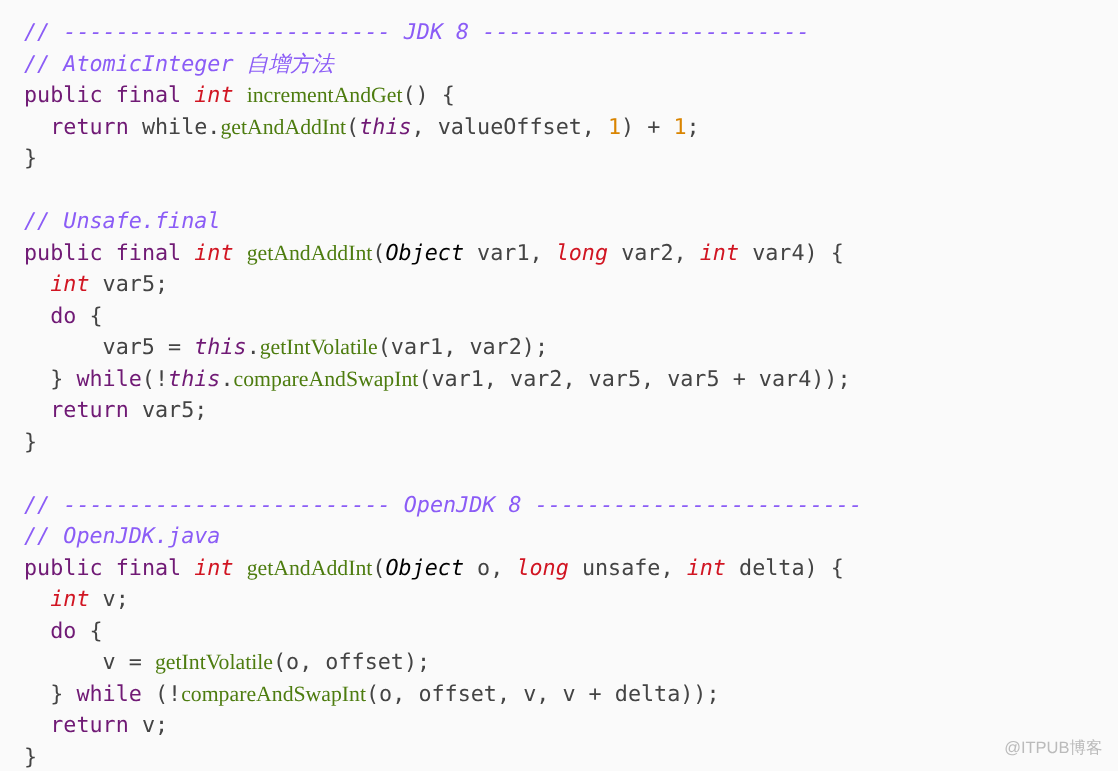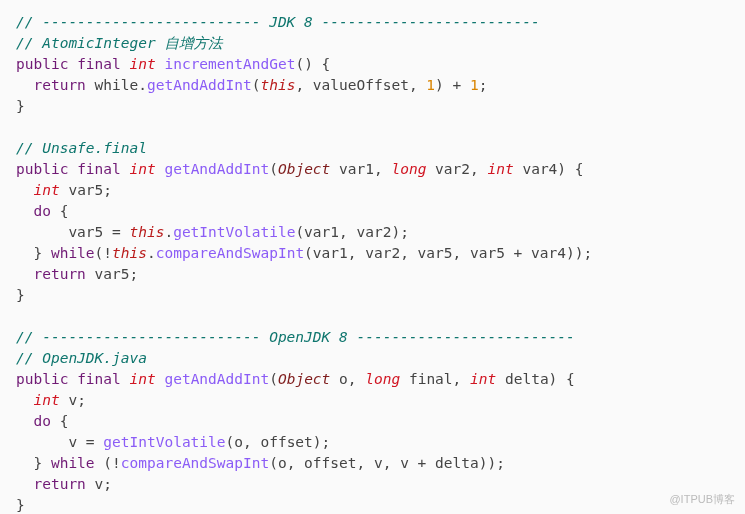--- a/index.html
+++ b/index.html
@@ -13,26 +13,26 @@
     width: 745px;
     height: 514px;
     box-sizing: border-box;
     position: relative;
   }
   pre {
     margin: 0;
     white-space: pre;
     font-family: inherit;
   }
-  .c-cmt   { color: #0f766e; font-style: italic; text-align: center; }
+  .c-cmt   { color: #8b5cf6; font-style: italic; text-align: center; }
   .c-kw    { color: #701a75; }
   .c-kw-i  { color: #d11522; font-style: italic; margin-top: 13px; }
-  .c-type  { color: #7f1d1d; font-style: italic; }
-  .c-fn    { color: #8b5cf6; }
-  .c-this  { color: #b91c1c; font-style: italic; }
+  .c-type  { color: #000000; font-style: italic; }
+  .c-fn    { color: #4d7c0f; font-family: Liberation Serif, serif; }
+  .c-this  { color: #701a75; font-style: italic; }
   .c-num   { color: #d98400; }
   .c-text  { color: #444; }
   .watermark {
     position: absolute;
     right: 10px;
     bottom: 6px;
     color: #bbb;
     font-size: 11px;
     font-family: sans-serif;
   }
@@ -50,21 +50,21 @@
 <span><span class="c-kw">public</span> <span class="c-kw">final</span> <span class="c-kw-i">int</span> <span class="c-fn">getAndAddInt</span><span class="c-text">(</span><span class="c-type">Object</span><span class="c-text"> var1, </span><span class="c-kw-i">long</span><span class="c-text"> var2, </span><span class="c-kw-i">int</span><span class="c-text"> var4) {</span></span>
 <span>  <span class="c-kw-i">int</span><span class="c-text"> var5;</span></span>
 <span>  <span class="c-kw">do</span><span class="c-text"> {</span></span>
 <span><span class="c-text">      var5 = </span><span class="c-this">this</span><span class="c-text">.</span><span class="c-fn">getIntVolatile</span><span class="c-text">(var1, var2);</span></span>
 <span><span class="c-text">  } </span><span class="c-kw">while</span><span class="c-text">(!</span><span class="c-this">this</span><span class="c-text">.</span><span class="c-fn">compareAndSwapInt</span><span class="c-text">(var1, var2, var5, var5 + var4));</span></span>
 <span>  <span class="c-kw">return</span><span class="c-text"> var5;</span></span>
 <span class="c-text">}</span>
 <span></span>
 <span class="c-cmt">// ------------------------- OpenJDK 8 -------------------------</span>
 <span class="c-cmt">// OpenJDK.java</span>
-<span><span class="c-kw">public</span> <span class="c-kw">final</span> <span class="c-kw-i">int</span> <span class="c-fn">getAndAddInt</span><span class="c-text">(</span><span class="c-type">Object</span><span class="c-text"> o, </span><span class="c-kw-i">long</span><span class="c-text"> final, </span><span class="c-kw-i">int</span><span class="c-text"> delta) {</span></span>
+<span><span class="c-kw">public</span> <span class="c-kw">final</span> <span class="c-kw-i">int</span> <span class="c-fn">getAndAddInt</span><span class="c-text">(</span><span class="c-type">Object</span><span class="c-text"> o, </span><span class="c-kw-i">long</span><span class="c-text"> unsafe, </span><span class="c-kw-i">int</span><span class="c-text"> delta) {</span></span>
 <span>  <span class="c-kw-i">int</span><span class="c-text"> v;</span></span>
 <span>  <span class="c-kw">do</span><span class="c-text"> {</span></span>
 <span><span class="c-text">      v = </span><span class="c-fn">getIntVolatile</span><span class="c-text">(o, offset);</span></span>
 <span><span class="c-text">  } </span><span class="c-kw">while</span><span class="c-text"> (!</span><span class="c-fn">compareAndSwapInt</span><span class="c-text">(o, offset, v, v + delta));</span></span>
 <span>  <span class="c-kw">return</span><span class="c-text"> v;</span></span>
 <span class="c-text">}</span></pre>
 
 <div class="watermark">@ITPUB博客</div>
 
 </body></html>

